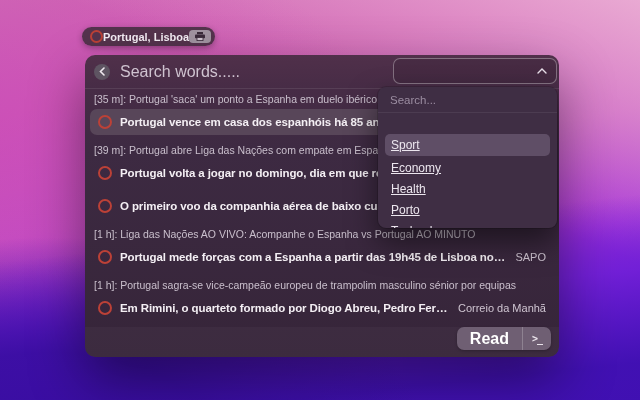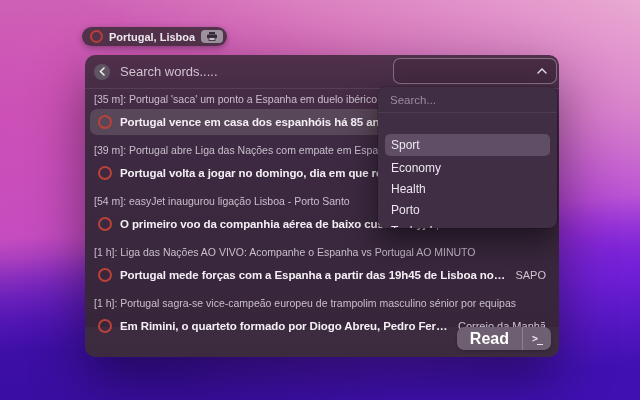--- a/index.html
+++ b/index.html
@@ -5,52 +5,52 @@
   html,body{margin:0;padding:0;width:640px;height:400px;overflow:hidden;
     font-family:"Liberation Sans","DejaVu Sans",sans-serif;-webkit-font-smoothing:antialiased;}
   .wallpaper{position:absolute;inset:0;width:640px;height:400px;
     background:linear-gradient(168deg,#d06ab2 0%,#cf5cb2 22%,#c44fc0 45%,#a432d8 66%,#6a1fd4 85%,#4614b6 100%);}
   .wp1{position:absolute;inset:0;background:linear-gradient(205deg,rgba(236,178,214,.9) 0%,rgba(236,178,214,0) 38%);}
   .wp2{position:absolute;inset:0;background:radial-gradient(120% 85% at -15% 30%,rgba(200,65,190,.55),rgba(200,65,190,0) 62%);}
   .wp3{position:absolute;inset:0;background:linear-gradient(174deg,rgba(0,0,0,0) 56%,rgba(110,30,215,.85) 72%,rgba(64,16,178,.95) 92%);}
   .wp4{position:absolute;inset:0;background:radial-gradient(95% 85% at 8% 112%,rgba(56,13,160,.9) 28%,rgba(56,13,160,0) 62%);}
 
   
-  .toast{position:absolute;left:82px;top:27px;height:19px;display:flex;align-items:center;gap:6px;
+  .toast{position:absolute;left:82px;top:27px;height:19px;display:flex;align-items:center;gap:0;
     background:rgba(74,48,68,.92);border-radius:10px;padding:0 4px 0 8px;box-shadow:0 2px 6px rgba(0,0,0,.3);}
   .ring{width:9px;height:9px;border:2.5px solid #bc4137;border-radius:50%;flex:0 0 auto;}
   .toast-label{color:#f6eff6;font-size:11px;font-weight:bold;white-space:nowrap;}
   .print-btn{width:22px;height:13px;background:#a295a2;border-radius:4px;display:flex;align-items:center;justify-content:center;}
 
   
   .win{position:absolute;left:85px;top:55px;width:474px;height:302px;border-radius:10px;
     background:linear-gradient(180deg,#50304a 0%,#472c46 11%,#3d2a42 32%,#362539 100%);
     box-shadow:0 22px 55px rgba(0,0,0,.45);overflow:hidden;}
   .win-header{position:absolute;left:0;top:0;right:0;height:33px;display:flex;align-items:center;
     border-bottom:1px solid rgba(255,255,255,.09);}
   .back-btn{width:16px;height:16px;border-radius:50%;background:#5e5462;margin-left:9px;
     display:flex;align-items:center;justify-content:center;flex:0 0 auto;}
-  .search-input{background:transparent;border:none;outline:none;color:#e8dfe8;font-size:13px;
+  .search-input{background:transparent;border:none;outline:none;color:#e8dfe8;font-size:16px;
     margin-left:8px;width:250px;font-family:inherit;}
   .search-input::placeholder{color:#cfc3d0;opacity:1;}
 
   
   .select{position:absolute;top:3px;right:2px;width:164px;height:26px;border:1px solid rgba(255,255,255,.32);
     border-radius:7px;background:rgba(0,0,0,.08);display:flex;align-items:center;justify-content:flex-end;
     padding-right:9px;box-sizing:border-box;z-index:6;}
 
   
   .panel{position:absolute;top:32px;right:2px;width:179px;height:141px;border-radius:8px;background:#3f2e44;
     box-shadow:0 14px 30px rgba(0,0,0,.5),0 0 0 1px rgba(0,0,0,.15);overflow:hidden;z-index:5;}
   .dd-search{display:block;width:100%;box-sizing:border-box;background:transparent;border:none;outline:none;
     padding:7px 12px 6px;color:#e3dae4;font-size:11.5px;font-family:inherit;}
   .dd-search::placeholder{color:#9b8da1;opacity:1;}
   .dd-div{height:1px;background:rgba(255,255,255,.07);}
   .dd-gap{height:21px;}
-  .opt{height:21px;line-height:21px;padding:0 13px;font-size:12px;color:#ece6ee;white-space:nowrap;}
+  .opt{height:21px;line-height:21px;padding:0 13px;font-size:12px;color:#ece6ee;white-space:nowrap;text-decoration:underline;}
   .opt.hl{margin:0 7px 2px;padding:0 6px;height:22px;line-height:22px;background:#5f4e66;border-radius:5px;}
 
   
   .list{position:absolute;top:36px;left:5px;right:5px;z-index:1;}
   .headline{font-size:10.5px;font-weight:500;color:#c9bfcc;padding:2px 4px 3px;white-space:nowrap;overflow:hidden;}
   .subrow{height:26px;display:flex;align-items:center;gap:8px;padding:0 8px;margin:1px 0 7px;border-radius:7px;min-width:0;}
   .subrow.selected{background:#584659;}
   .subrow .ring{width:10px;height:10px;}
   .subtext{font-size:11.5px;font-weight:600;color:#f4eff4;letter-spacing:-.1px;white-space:nowrap;
     overflow:hidden;text-overflow:ellipsis;flex:1 1 auto;min-width:0;}
@@ -123,21 +123,20 @@
       <span class="ring"></span>
       <span class="subtext">Portugal vence em casa dos espanhóis há 85 anos mas também não pe</span>
     </div>
 
     <div class="headline">[39 m]: Portugal abre Liga das Nações com empate em Espanha</div>
     <div class="subrow">
       <span class="ring"></span>
       <span class="subtext">Portugal volta a jogar no domingo, dia em que recebe a Suíça, no Estádio</span>
     </div>
 
-    <div class="headline">[54 m]: easyJet inaugurou ligação Lisboa - Porto Santo</div>
     <div class="subrow">
       <span class="ring"></span>
       <span class="subtext">O primeiro voo da companhia aérea de baixo custo easyjet, desde Lisboa</span>
     </div>
 
     <div class="headline">[1 h]: Liga das Nações AO VIVO: Acompanhe o Espanha vs Portugal AO MINUTO</div>
     <div class="subrow">
       <span class="ring"></span>
       <span class="subtext">Portugal mede forças com a Espanha a partir das 19h45 de Lisboa no Estádio Benito Villamarín, e</span>
       <span class="source">SAPO</span>

